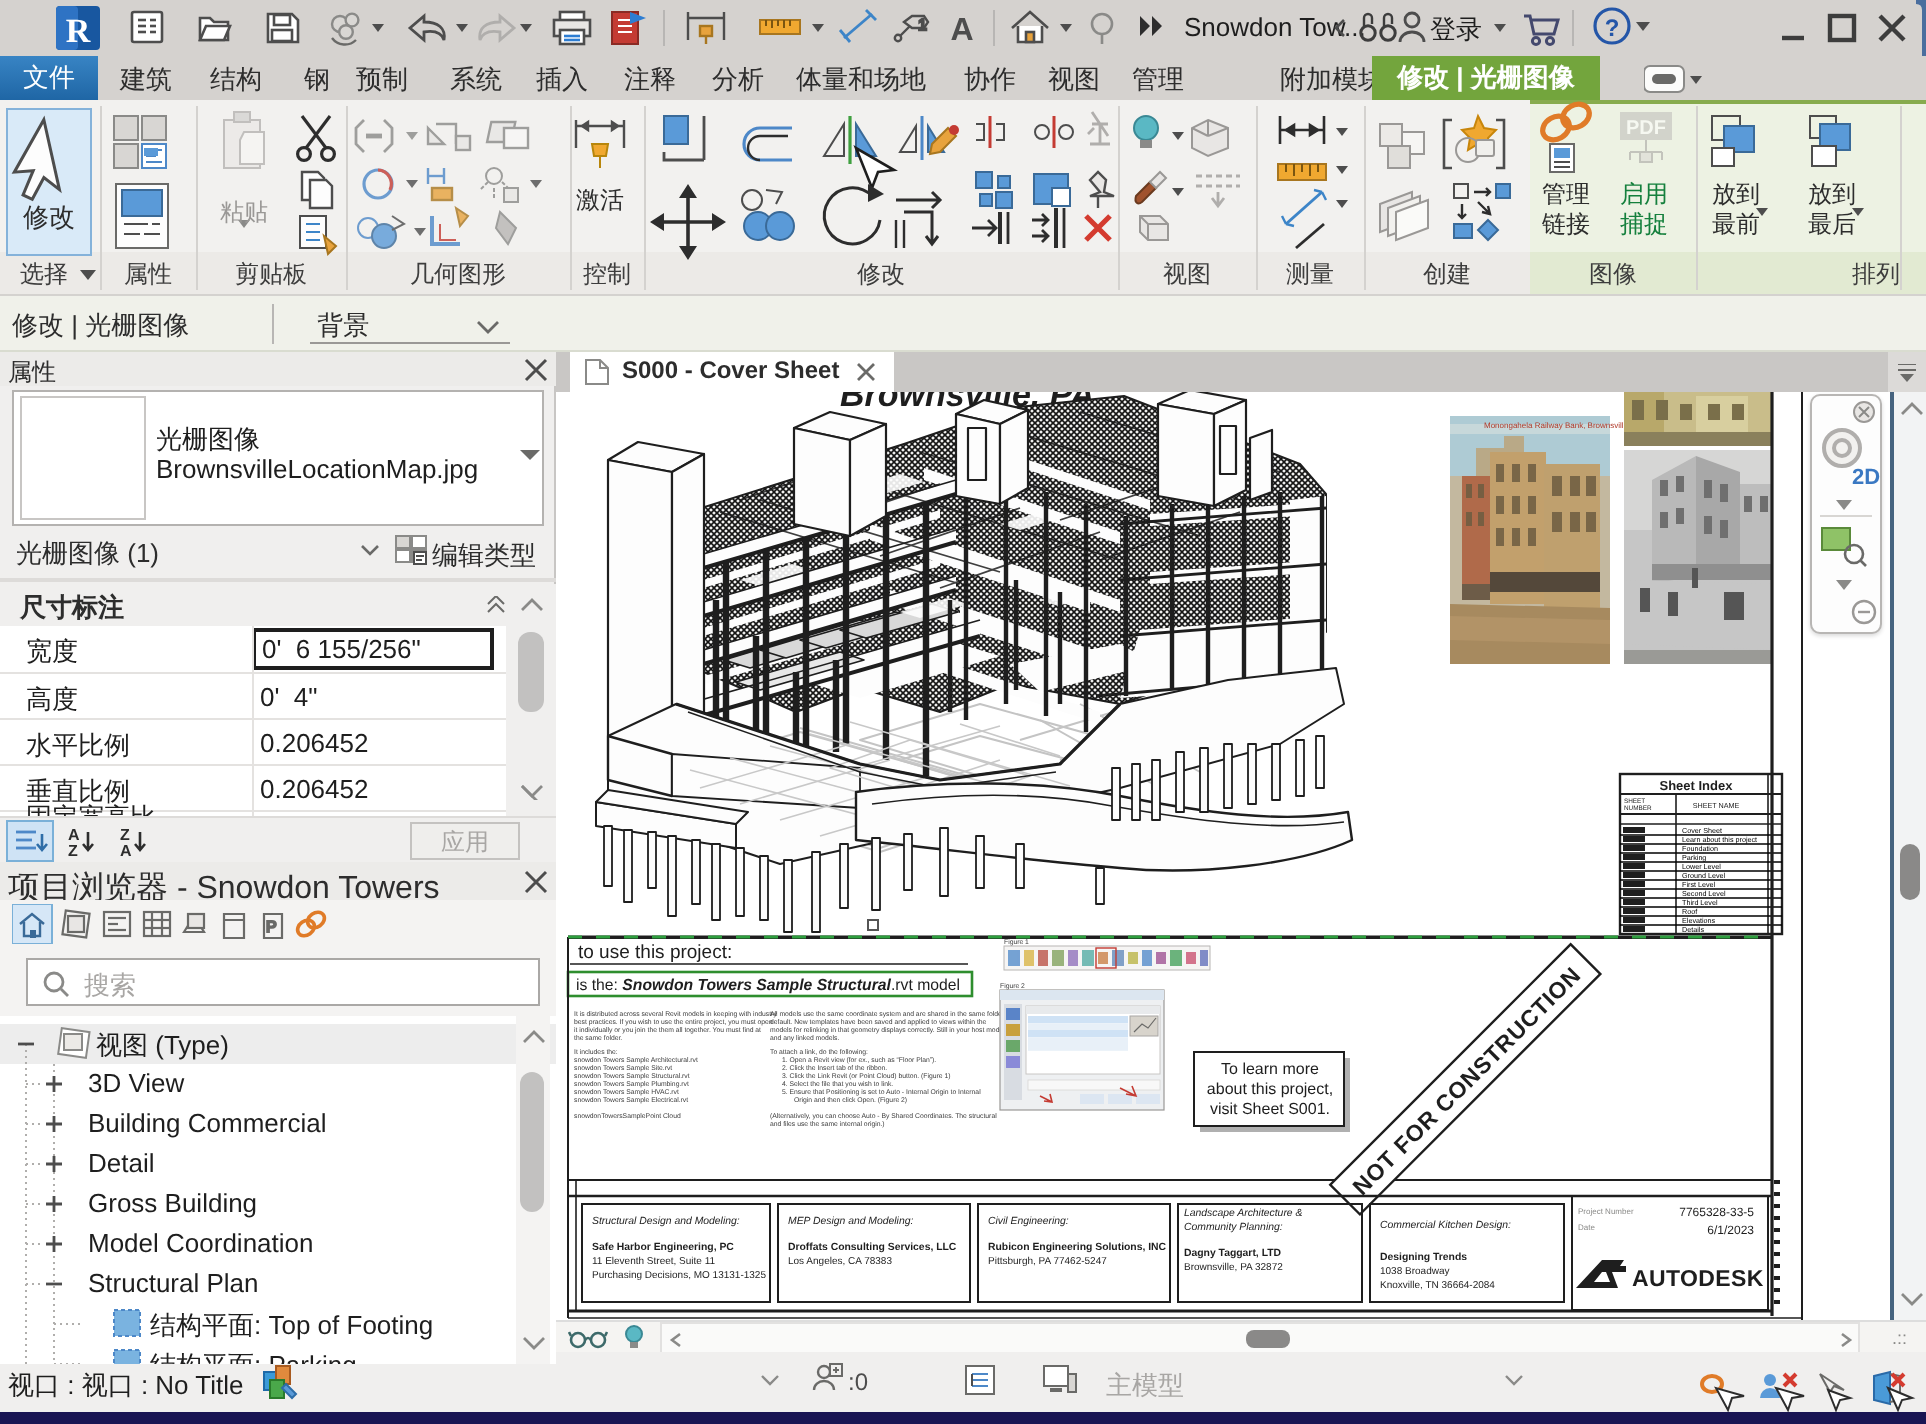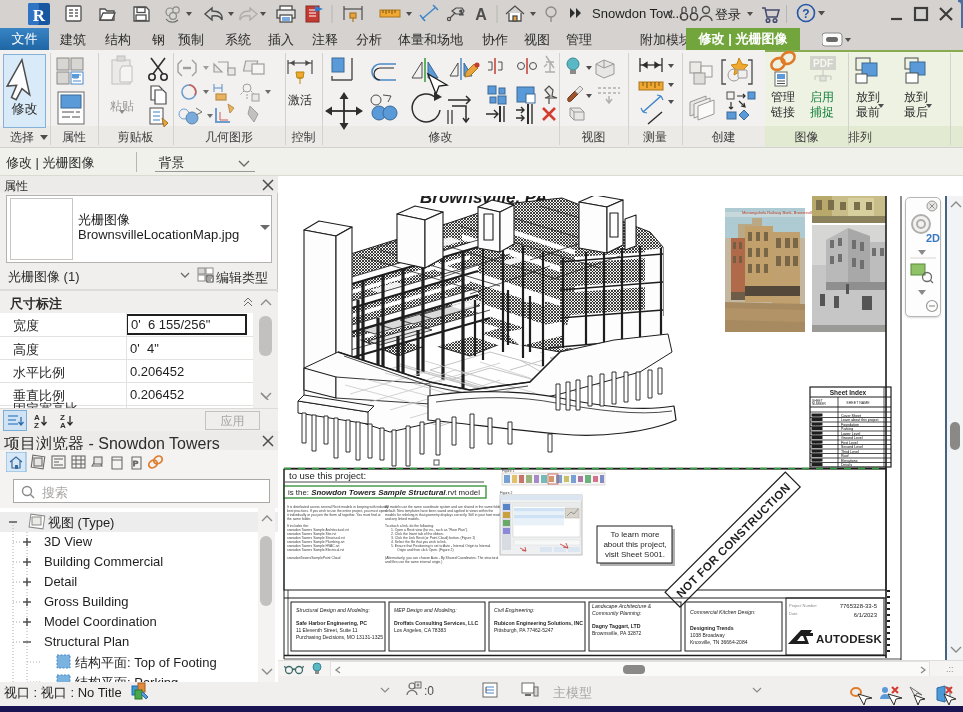--- a/index.html
+++ b/index.html
@@ -527,21 +527,21 @@
     </svg>
  <div class="a" style="top:79px;left:50px;width:48px;text-align:center;font-size:12px;color:#3d3d3d;">属性</div>
  <div class="a" style="top:79px;left:98px;width:75px;text-align:center;font-size:12px;color:#3d3d3d;">剪贴板</div>
  <div class="a" style="top:79px;left:173px;width:112px;text-align:center;font-size:12px;color:#3d3d3d;">几何图形</div>
  <div class="a" style="top:79px;left:285px;width:37px;text-align:center;font-size:12px;color:#3d3d3d;">控制</div>
  <div class="a" style="top:79px;left:322px;width:237px;text-align:center;font-size:12px;color:#3d3d3d;">修改</div>
  <div class="a" style="top:79px;left:559px;width:69px;text-align:center;font-size:12px;color:#3d3d3d;">视图</div>
  <div class="a" style="top:79px;left:628px;width:54px;text-align:center;font-size:12px;color:#3d3d3d;">测量</div>
  <div class="a" style="top:79px;left:682px;width:83px;text-align:center;font-size:12px;color:#3d3d3d;">创建</div>
  <div class="a" style="top:79px;left:765px;width:83px;text-align:center;font-size:12px;color:#3d3d3d;">图像</div>
- <div class="a" style="top:79px;left:848px;width:102px;text-align:left;font-size:12px;color:#3d3d3d;">排列</div>
+ <div class="a" style="top:79px;left:848px;width:102px;text-align:right;font-size:12px;color:#3d3d3d;">排列</div>
 </div>
 
 <div class="a" id="optbar" style="left:0;top:148px;width:963px;height:28px;background:#f0f1ea;border-bottom:1px solid #d9dcd0;">
  <div class="a" style="left:6px;top:6px;font-size:13px;color:#2d2d2d;">修改 | 光栅图像</div>
  <div class="a" style="left:136px;top:4px;width:1px;height:20px;background:#b8b6b4;"></div>
  <div class="a" style="left:155px;top:6px;width:100px;font-size:13px;color:#2d2d2d;border-bottom:1px solid #9a9896;height:18px;">&nbsp;背景</div>
  <svg class="a" style="left:238px;top:12px" width="12" height="8">
       <path d="M1,1 l5,5 5,-5" fill="none" stroke="#6a6a68" stroke-width="1.4"></path>
     </svg>
 </div>
@@ -740,20 +740,38 @@
    <div class="a" style="left:2px;top:28px;width:12px;height:70px;background:#c2c1c0;border-radius:6px;"></div>
    <svg class="a" style="left:3px;top:160px" width="12" height="8">
           <path d="M1,1 l5,5 5,-5" fill="none" stroke="#8a8a88" stroke-width="1.4"></path>
         </svg>
   </div>
  </div>
 </div>
 
 <div class="a" id="canvaswrap" style="left:278px;top:176px;width:685px;height:500px;background:#fff;overflow:hidden;">
 
+ <div class="a" style="left:0;top:0;width:685px;height:20px;background:#c9c7c5;">
+  <div class="a" style="left:7px;top:0;width:162px;height:20px;background:#fff;">
+   <svg class="a" style="left:7px;top:3px" width="13" height="14">
+          <path d="M1,1 l7,0 4,4 0,8 -11,0 z" fill="#fff" stroke="#8a8a88"></path>
+          <path d="M8,1 l0,4 4,0" fill="none" stroke="#8a8a88"></path>
+        </svg>
+   <span style="position:absolute;left:26px;top:2px;font-size:12px;font-weight:bold;color:#2d2d2d;">S000 - Cover Sheet</span>
+   <svg class="a" style="left:143px;top:5px" width="11" height="11">
+          <path d="M1,1 l8,8 M9,1 l-8,8" stroke="#6a6a68" stroke-width="1.4"></path>
+        </svg>
+  </div>
+  <div class="a" style="left:666px;top:0;width:19px;height:20px;background:#dcdad8;">
+   <svg class="a" style="left:4px;top:6px" width="11" height="9">
+          <path d="M1,0 l9,0 M1,3 l9,0" stroke="#6a6a68"></path>
+          <path d="M2,5 l7,0 -3.5,4 z" fill="#6a6a68"></path>
+        </svg>
+  </div>
+ </div>
 
  <svg class="a" style="left:0;top:20px" width="667" height="464" viewBox="278 196 667 464">
   <defs>
    <pattern id="xh" width="3" height="3" patternUnits="userSpaceOnUse">
     <rect width="3" height="3" fill="#f2f2f1"></rect>
     <path d="M0,3 L3,0 M-0.8,0.8 L0.8,-0.8 M2.2,3.8 L3.8,2.2 M0,0 L3,3 M-0.8,2.2 L0.8,3.8 M2.2,-0.8 L3.8,0.8" stroke="#141414" stroke-width="0.8"></path>
    </pattern>
    <pattern id="xh2" width="4" height="4" patternUnits="userSpaceOnUse">
     <rect width="4" height="4" fill="#f2f2f2"></rect>
     <path d="M0,4 L4,0 M0,0 L4,4" stroke="#3d3d3d" stroke-width="0.6"></path>

